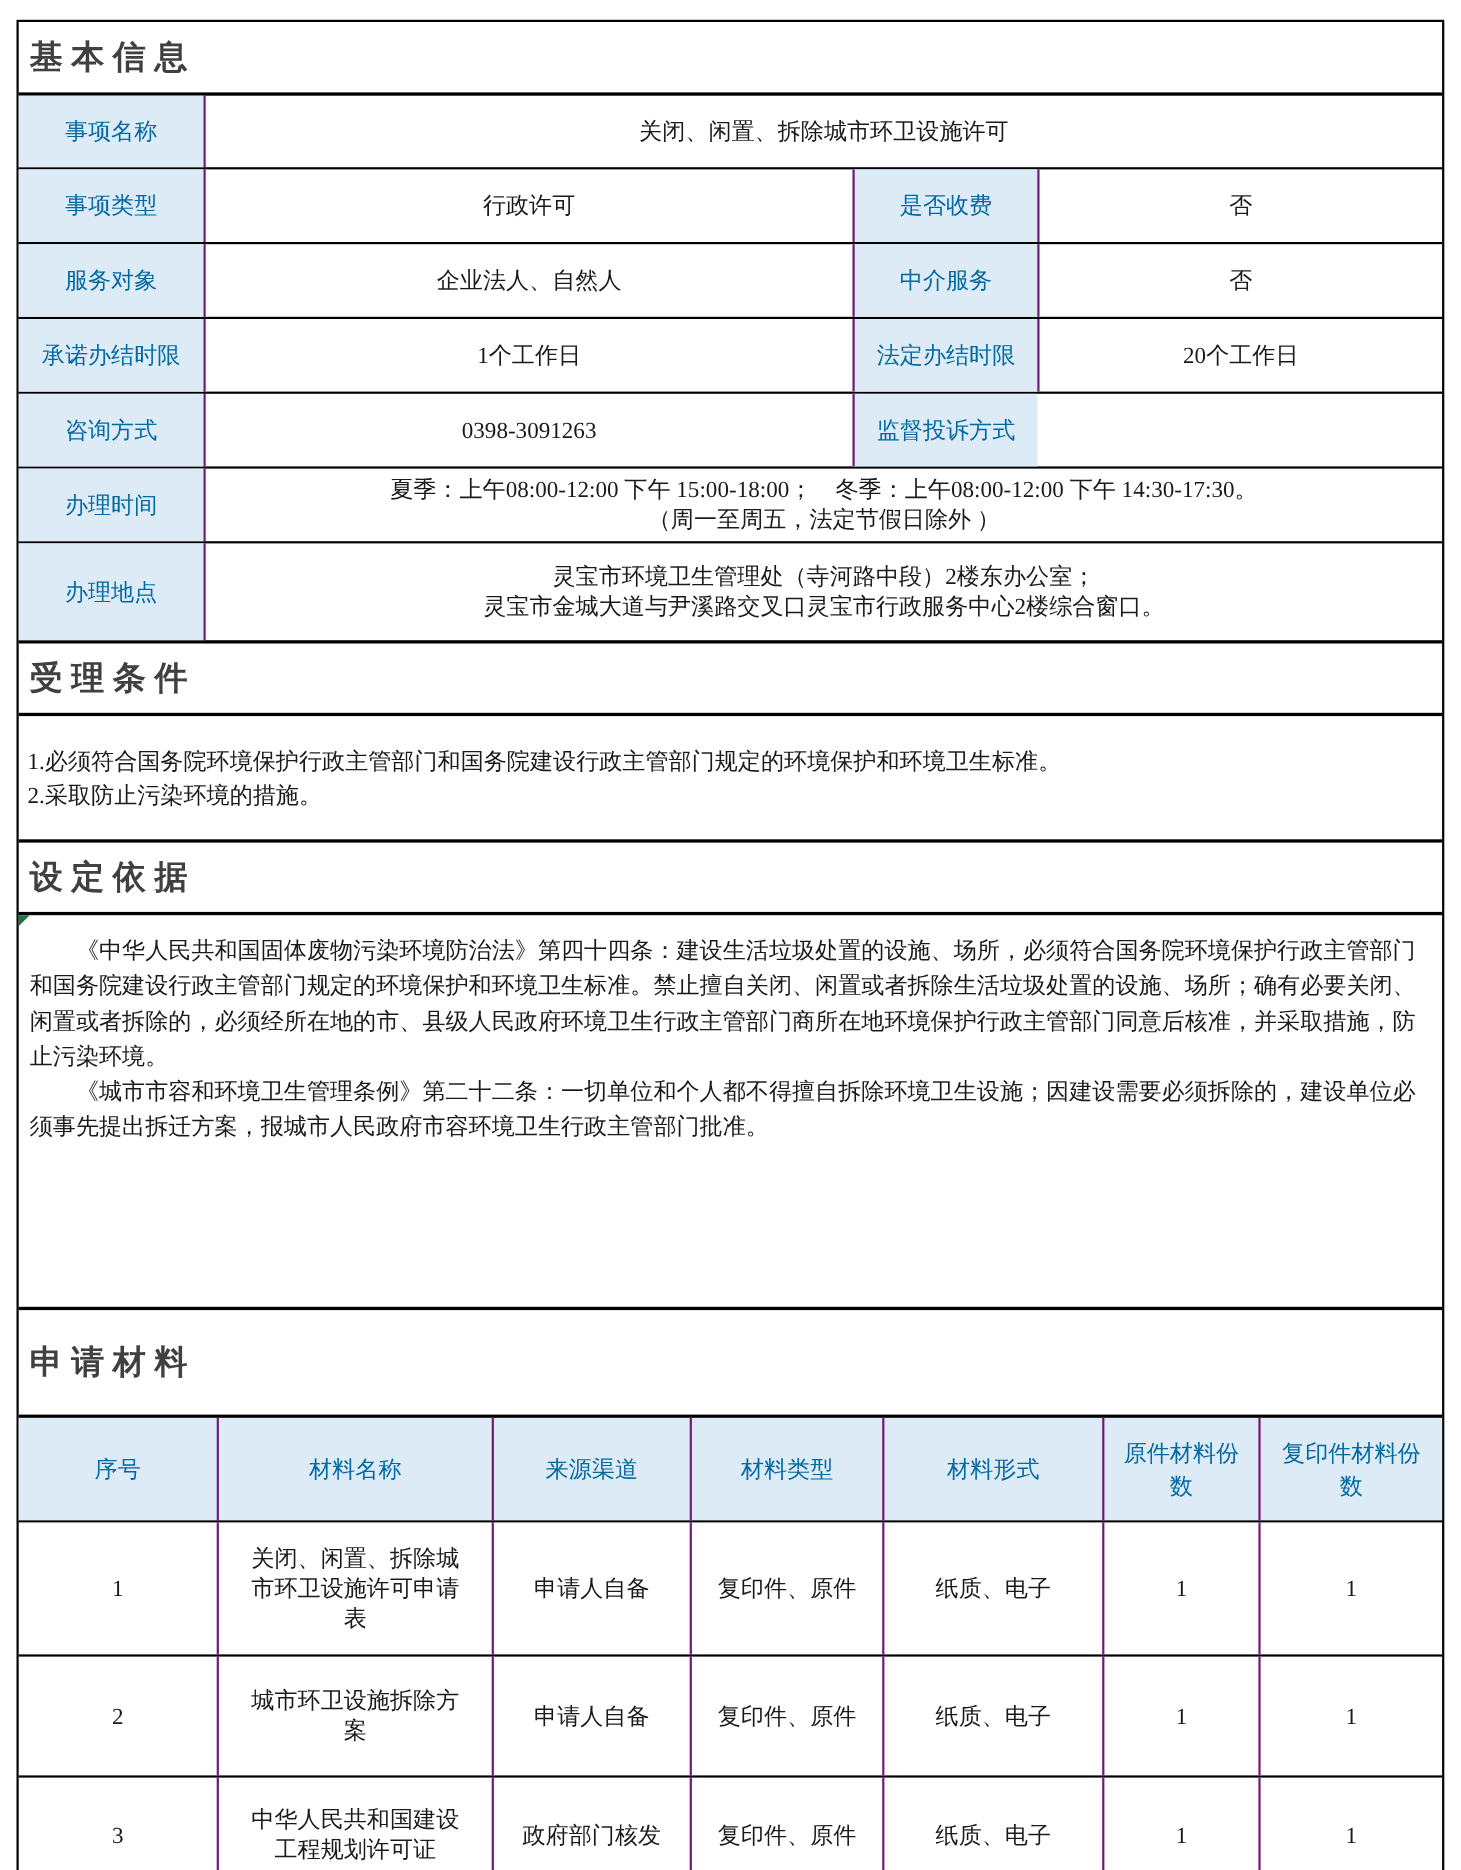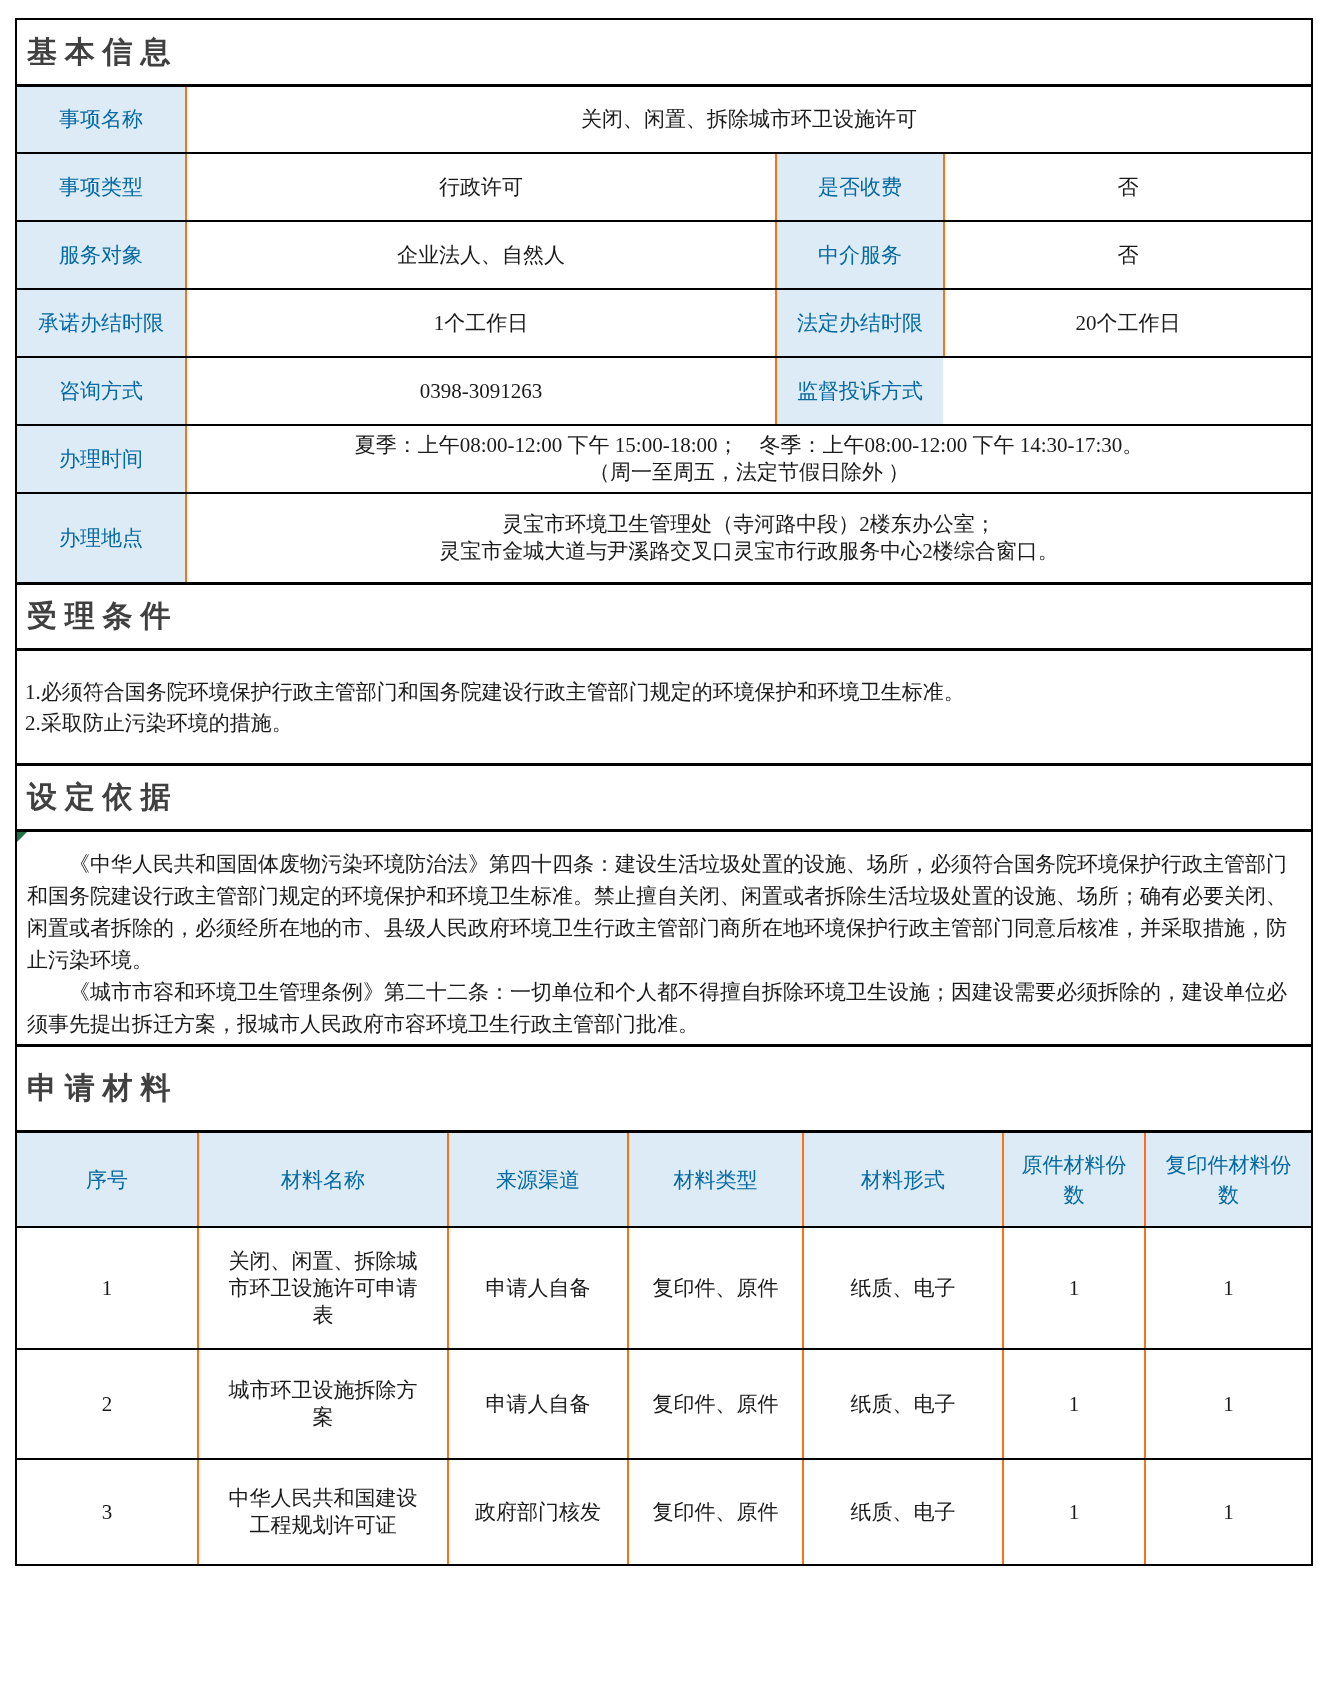--- a/index.html
+++ b/index.html
@@ -3,40 +3,40 @@
 <meta charset="utf-8">
 <style>
   html,body{margin:0;padding:0;background:#ffffff;}
   body{width:1328px;height:1700px;overflow:hidden;
        font-family:"Liberation Serif","DejaVu Serif",serif;color:#1a1a1a;}
   .doc{position:relative;margin:18px 15px 0 15px;width:1298px;
        border:2px solid #000;box-sizing:border-box;background:#fff;}
   .row{display:flex;border-top:2px solid #000;box-sizing:border-box;}
   .row.first{border-top:none;}
   .row.thick{border-top:3px solid #000;}
-  .cell{box-sizing:border-box;border-left:2px solid #f97316;display:flex;
+  .cell{box-sizing:border-box;border-left:2px solid #701a75;display:flex;
         flex-direction:column;align-items:center;justify-content:center;
         text-align:center;font-size:21px;line-height:27px;padding:2px 4px;}
   .cell.nb{border-left:none;}
   .label{background:#DDEBF7;color:#0369a1;}
   .grow{flex:1 1 auto;}
   
   .title-row{height:66px;align-items:center;display:flex;}
   .section-title{font-family:"Liberation Sans","DejaVu Sans",sans-serif;
         font-weight:bold;font-size:30px;color:#404040;letter-spacing:0.26em;
         padding-left:10px;}
   
   .h64{height:64px}.h68{height:68px}.h70{height:90px}
   .w-label{width:168px;flex:0 0 168px;}
   .w-val1{width:590px;flex:0 0 590px;}
   .w-val2{flex:1 1 auto;}
   
   .textblock{display:block;text-align:left;border-left:none;width:100%;}
   .accept-block{height:112px;padding:26px 8px 0 8px;line-height:31px;}
-  .basis-block{height:212px;padding:16px 10px 0 10px;line-height:32px;position:relative;}
+  .basis-block{height:356px;padding:16px 10px 0 10px;line-height:32px;position:relative;}
   .basis-block p{margin:0;text-indent:2em;}
   .comment-marker{position:absolute;top:0;left:0;width:0;height:0;
         border-top:10px solid #217346;border-right:10px solid transparent;}
   
   .mat-header{height:96px;}
   .mat-header .cell{line-height:30px;}
   .c-idx{width:180px;flex:0 0 180px;}
   .c-name{width:250px;flex:0 0 250px;padding:2px 24px;}
   .c-src{width:180px;flex:0 0 180px;}
   .c-type{width:175px;flex:0 0 175px;}
@@ -117,21 +117,21 @@
     <div class="section-title">设定依据</div>
   </div>
   <div class="row thick">
     <div class="cell textblock basis-block">
       <span class="comment-marker"></span>
       <p>《中华人民共和国固体废物污染环境防治法》第四十四条：建设生活垃圾处置的设施、场所，必须符合国务院环境保护行政主管部门和国务院建设行政主管部门规定的环境保护和环境卫生标准。禁止擅自关闭、闲置或者拆除生活垃圾处置的设施、场所；确有必要关闭、闲置或者拆除的，必须经所在地的市、县级人民政府环境卫生行政主管部门商所在地环境保护行政主管部门同意后核准，并采取措施，防止污染环境。</p>
       <p>《城市市容和环境卫生管理条例》第二十二条：一切单位和个人都不得擅自拆除环境卫生设施；因建设需要必须拆除的，建设单位必须事先提出拆迁方案，报城市人民政府市容环境卫生行政主管部门批准。</p>
     </div>
   </div>
 
-  <div class="row thick title-row" style="height:86px">
+  <div class="row thick title-row" style="height:98px">
     <div class="section-title">申请材料</div>
   </div>
 
   <div class="row thick mat-header">
     <div class="cell nb label c-idx">序号</div>
     <div class="cell label c-name">材料名称</div>
     <div class="cell label c-src">来源渠道</div>
     <div class="cell label c-type">材料类型</div>
     <div class="cell label c-form">材料形式</div>
     <div class="cell label c-orig">原件材料份数</div>

